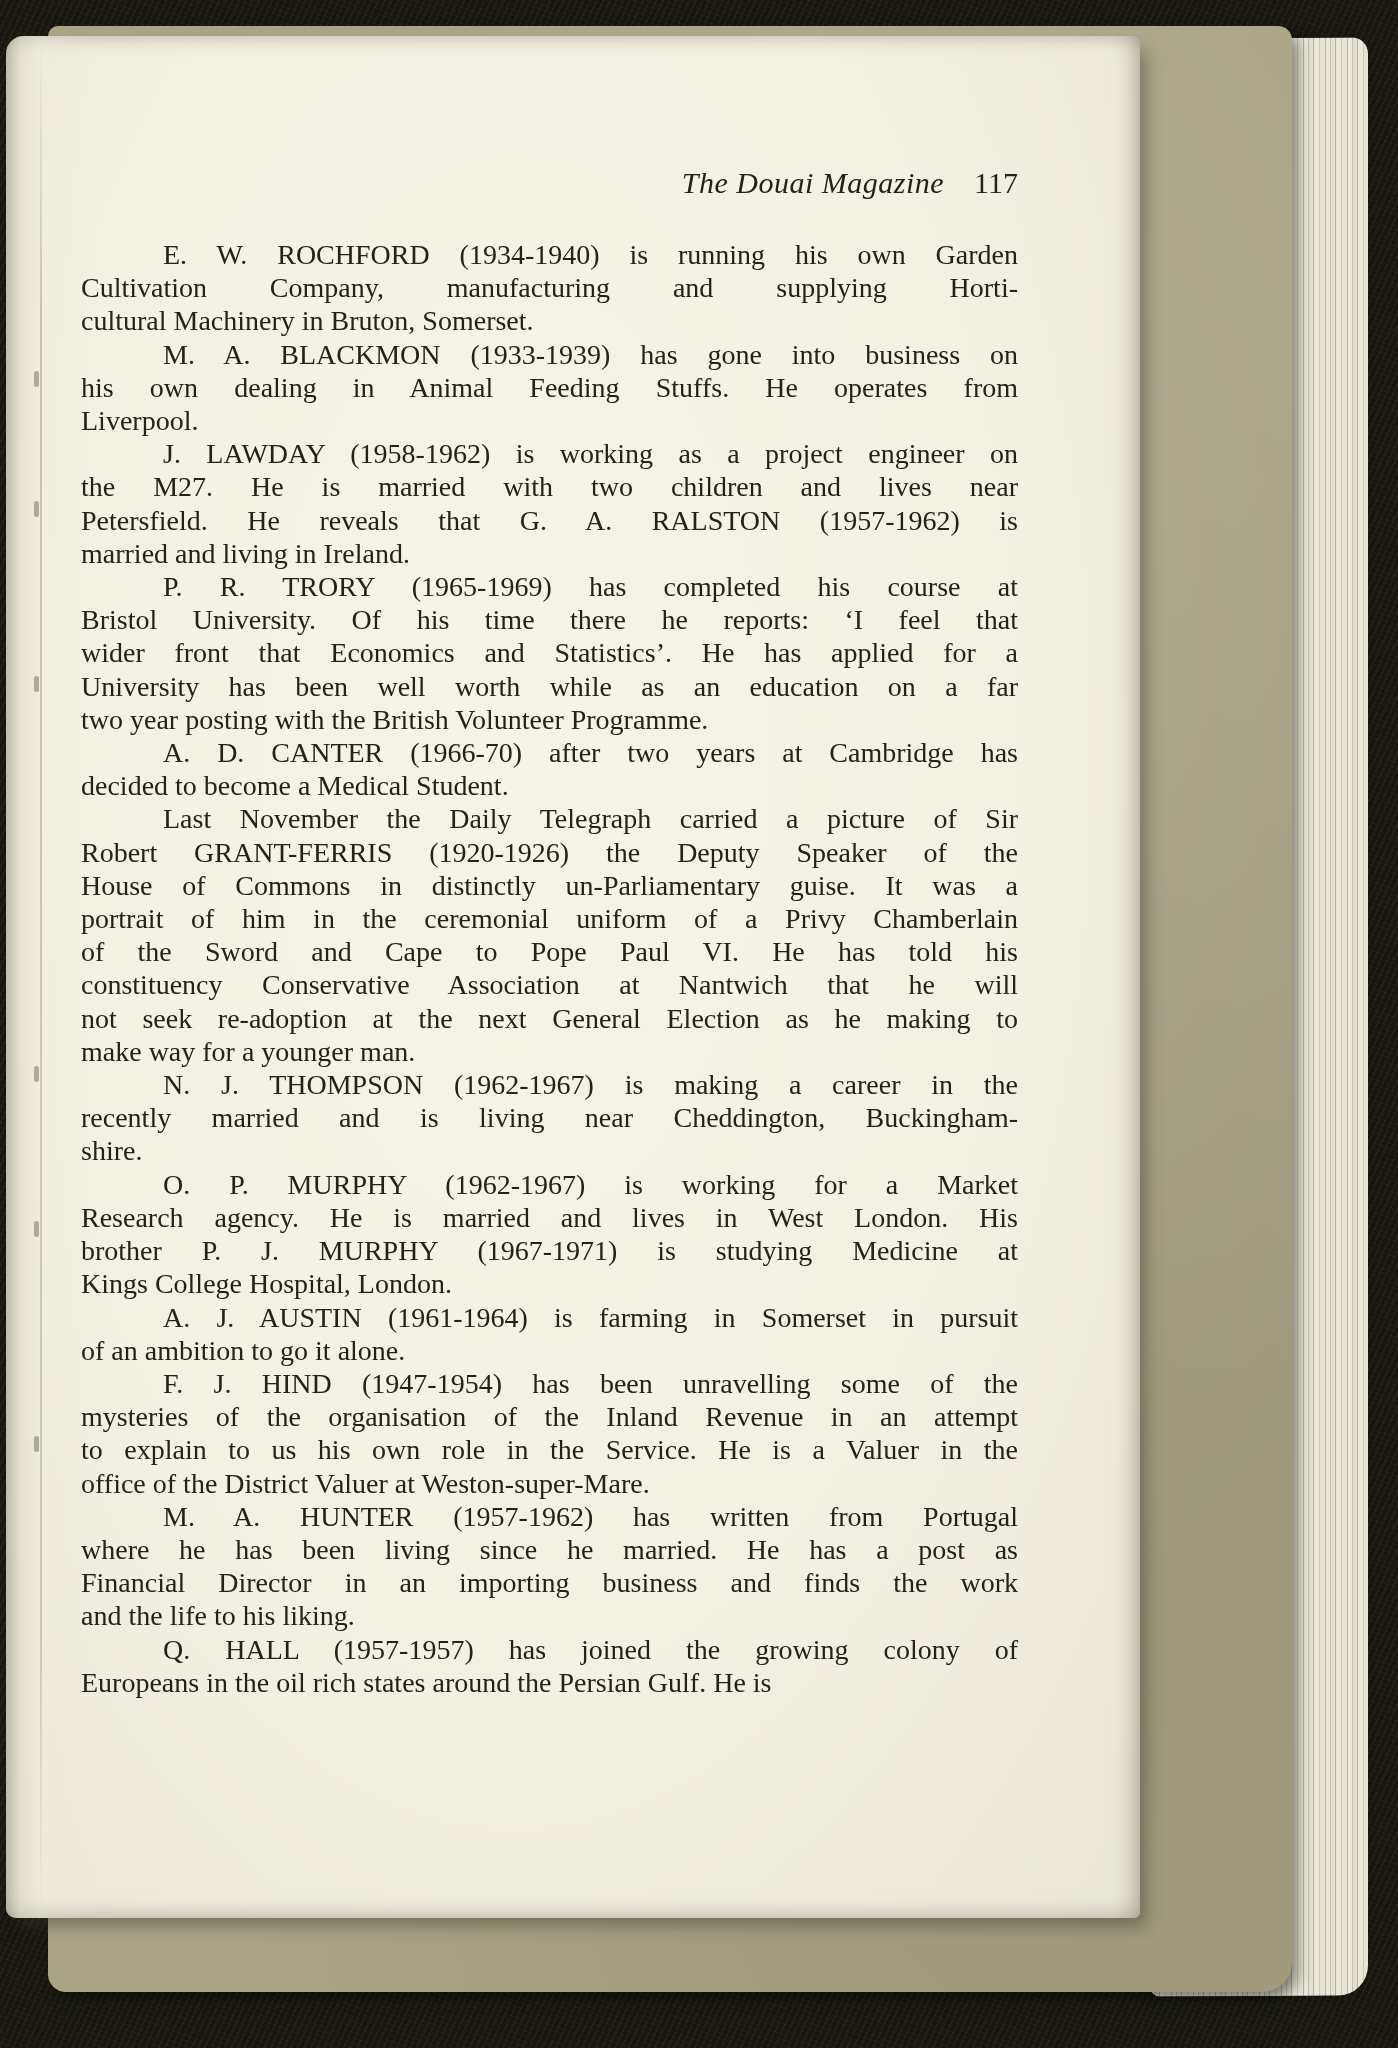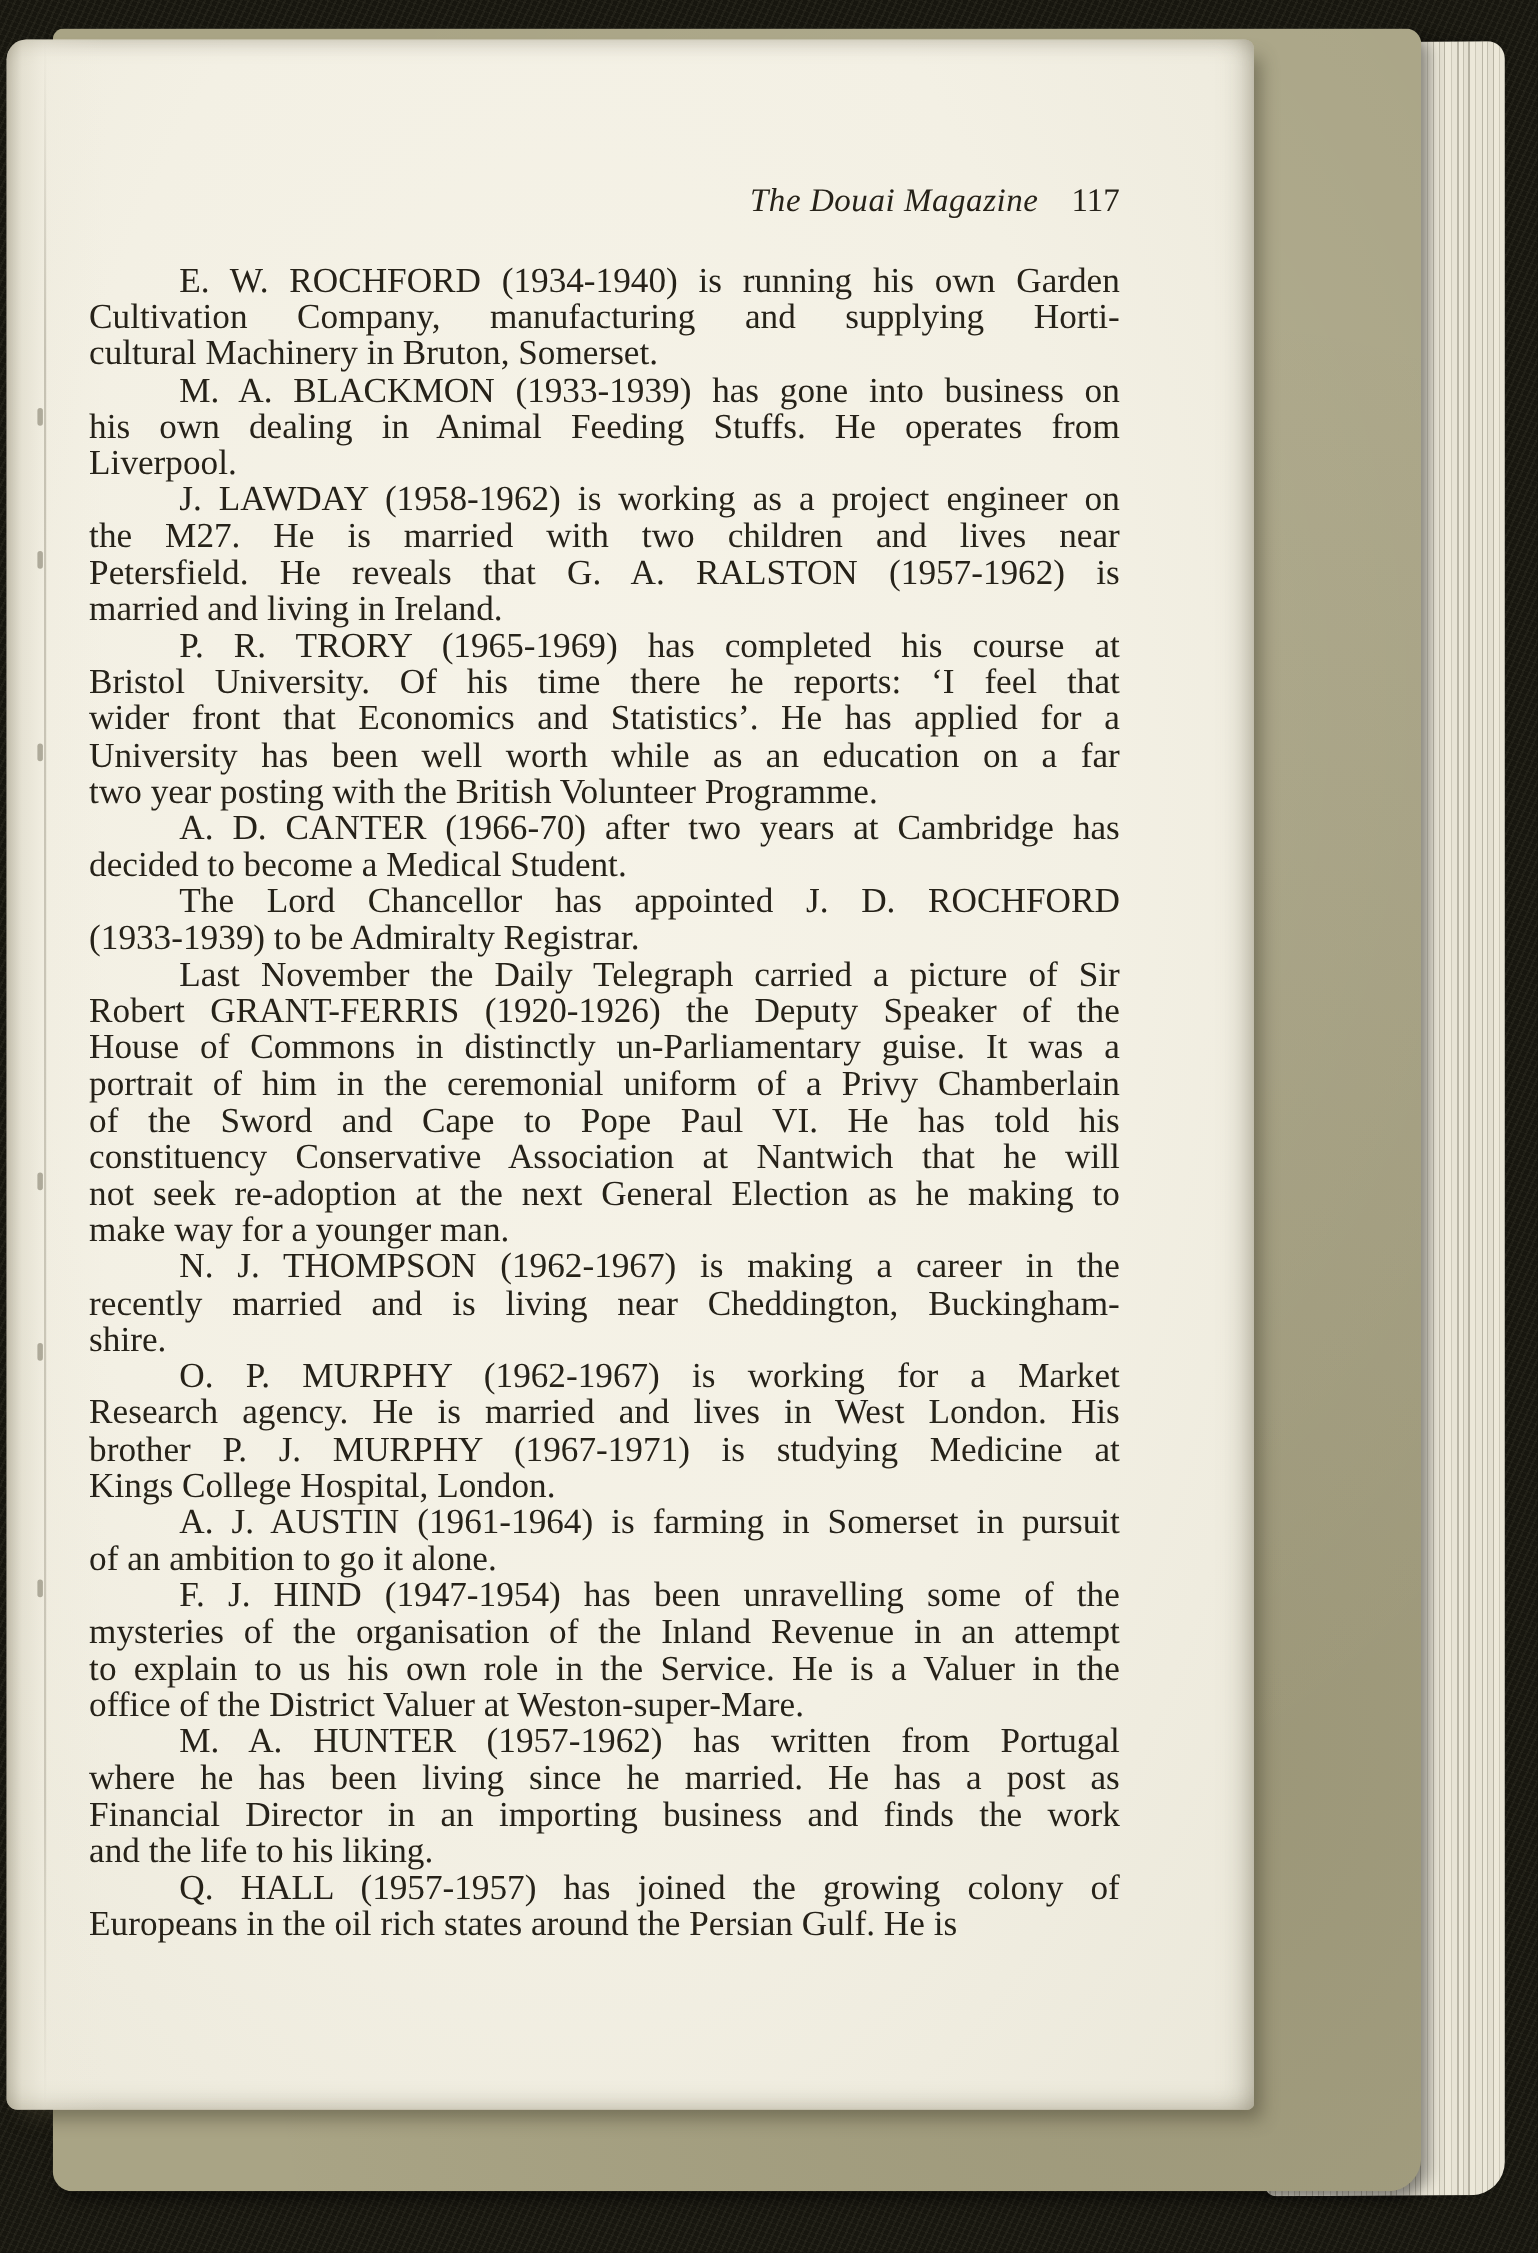--- a/index.html
+++ b/index.html
@@ -63,21 +63,21 @@
     background:rgba(95,90,72,0.45);
   }
   .page-header{
     position:absolute;left:75px;top:130px;width:937px;
     text-align:right;font-size:30px;line-height:34px;color:#262219;
   }
   .mag-title{font-style:italic;letter-spacing:0.5px;}
   .page-num{font-style:normal;margin-left:30px;}
   .text-block{
     position:absolute;left:75px;top:202px;width:937px;
-    font-size:32px;line-height:33.2px;color:#262219;
+    font-size:28px;line-height:33.2px;color:#262219;
   }
   .para{margin:0;}
   .line{text-align:justify;text-align-last:justify;}
   .line.last{text-align-last:left;}
   .line.indent{text-indent:82px;}
 </style>
 </head>
 <body>
 
 <div class="scene">
@@ -120,24 +120,20 @@
           <div class="line">Bristol University. Of his time there he reports: ‘I feel that</div>
           <div class="line">wider front that Economics and Statistics’. He has applied for a</div>
           <div class="line">University has been well worth while as an education on a far</div>
           <div class="line last">two year posting with the British Volunteer Programme.</div>
         </div>
         <div class="para">
           <div class="line indent">A. D. CANTER (1966-70) after two years at Cambridge has</div>
           <div class="line last">decided to become a Medical Student.</div>
         </div>
         <div class="para">
-          <div class="line indent">The Lord Chancellor has appointed J. D. ROCHFORD</div>
-          <div class="line last">(1933-1939) to be Admiralty Registrar.</div>
-        </div>
-        <div class="para">
           <div class="line indent">Last November the Daily Telegraph carried a picture of Sir</div>
           <div class="line">Robert GRANT-FERRIS (1920-1926) the Deputy Speaker of the</div>
           <div class="line">House of Commons in distinctly un-Parliamentary guise. It was a</div>
           <div class="line">portrait of him in the ceremonial uniform of a Privy Chamberlain</div>
           <div class="line">of the Sword and Cape to Pope Paul VI. He has told his</div>
           <div class="line">constituency Conservative Association at Nantwich that he will</div>
           <div class="line">not seek re-adoption at the next General Election as he making to</div>
           <div class="line last">make way for a younger man.</div>
         </div>
         <div class="para">

